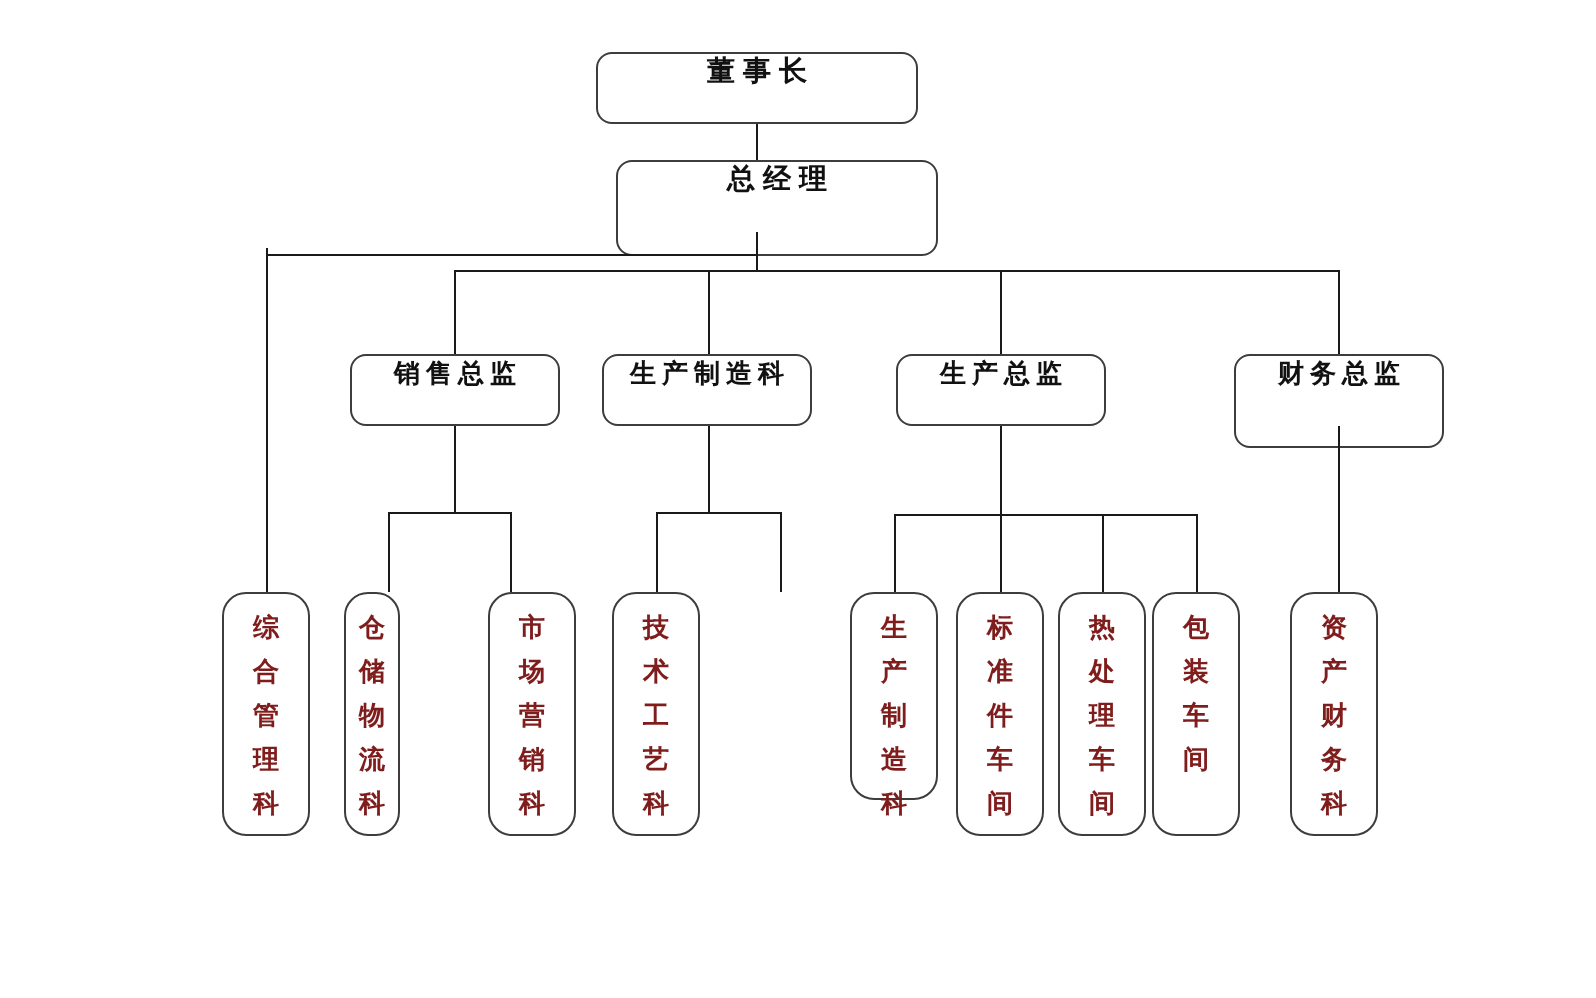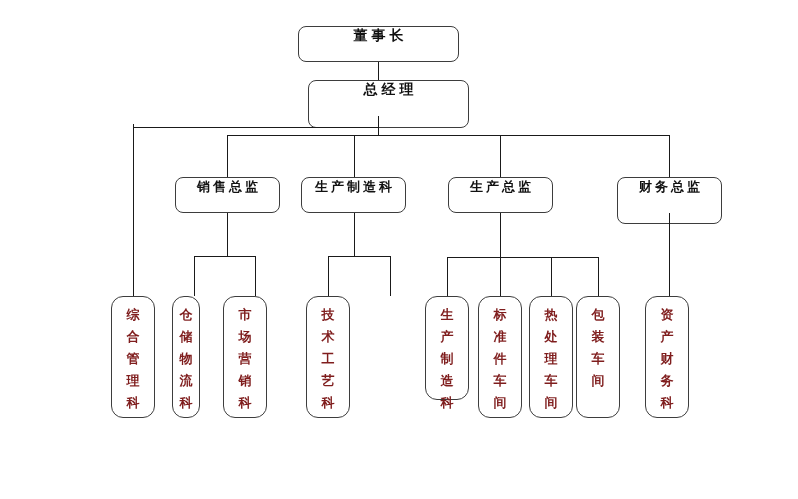--- a/index.html
+++ b/index.html
@@ -82,21 +82,21 @@
   <div class="node hnode" style="left:617px; top:177px; width:105px; height:47px;">
     <span>财务总监</span>
   </div>
 
   <div class="node vnode" style="left:111px; top:296px; width:44px; height:122px;">
     <span class="vlabel">综合管理科</span>
   </div>
   <div class="node vnode" style="left:172px; top:296px; width:28px; height:122px;">
     <span class="vlabel">仓储物流科</span>
   </div>
-  <div class="node vnode" style="left:223px; top:296px; width:44px; height:122px;">
+  <div class="node vnode" style="left:244px; top:296px; width:44px; height:122px;">
     <span class="vlabel">市场营销科</span>
   </div>
   <div class="node vnode" style="left:306px; top:296px; width:44px; height:122px;">
     <span class="vlabel">技术工艺科</span>
   </div>
   <div class="node vnode" style="left:425px; top:296px; width:44px; height:104px;">
     <span class="vlabel">生产制造科</span>
   </div>
   <div class="node vnode" style="left:529px; top:296px; width:44px; height:122px;">
     <span class="vlabel">热处理车间</span>

